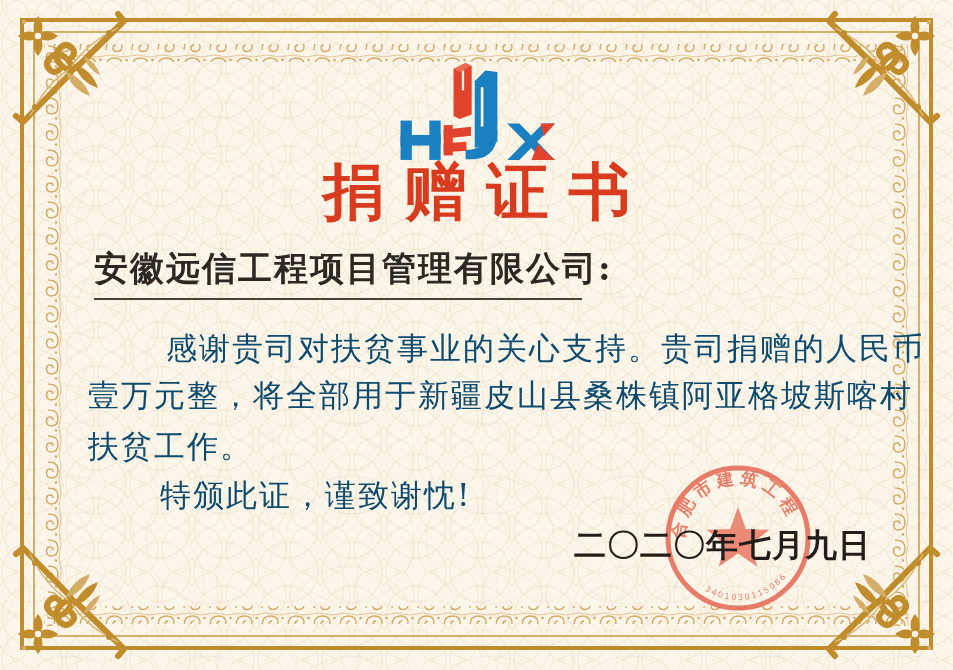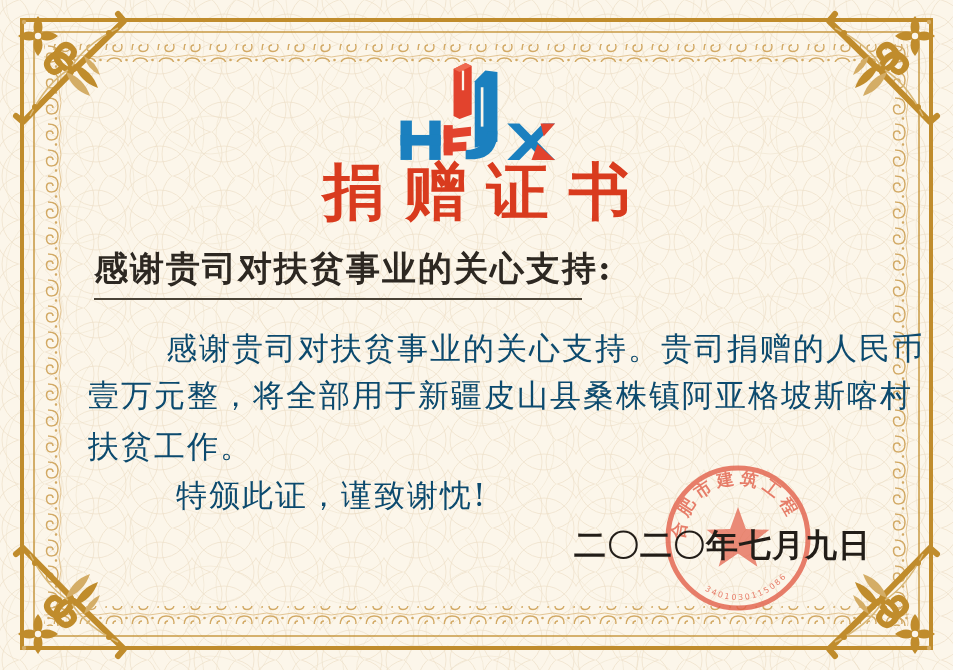--- a/index.html
+++ b/index.html
@@ -25,21 +25,21 @@
     font-size:34px;font-weight:bold;color:#2d2822;letter-spacing:2px;
   }
   .recipient-underline{
     position:absolute;left:94px;top:298px;width:488px;height:0;
     border-top:2px solid #494236;
   }
   .body-line{position:absolute;font-size:31px;color:#0c4a6e;letter-spacing:2px;line-height:1;}
   .bl1{left:166px;top:333px;}
   .bl2{left:88px;top:382px;font-family:Liberation Mono, monospace;}
   .bl3{left:88px;top:431px;}
-  .bl4{left:176px;top:480px;}
+  .bl4{left:160px;top:480px;}
   .date-line{
     position:absolute;left:574px;top:524px;
     font-size:32px;font-weight:bold;color:#221d18;letter-spacing:1px;
   }
 </style>
 </head>
 <body>
 
 <div class="page">
 
@@ -162,21 +162,21 @@
           <polygon points="147,84 163,84 210,132 194,132" fill="#1b80bf"></polygon>
           <polygon points="194,84 210,84 163,132 147,132" fill="#1b80bf"></polygon>
           <polygon points="191,84 210,84 195,101" fill="#e2432d"></polygon>
           <polygon points="187,111 210,132 179,132" fill="#e2432d"></polygon>
         </g>
       </svg>
     </div>
 
     <div class="cert-title">捐赠证书</div>
 
-    <div class="recipient">感谢贵司对扶贫事业的关心支持:</div>
+    <div class="recipient">安徽远信工程项目管理有限公司:</div>
     <div class="recipient-underline"></div>
 
     <div class="body-line bl1">感谢贵司对扶贫事业的关心支持。贵司捐赠的人民币</div>
     <div class="body-line bl2">壹万元整，将全部用于新疆皮山县桑株镇阿亚格坡斯喀村</div>
     <div class="body-line bl3">扶贫工作。</div>
     <div class="body-line bl4">特颁此证，谨致谢忱!</div>
 
     <div class="date-line">二〇二〇年七月九日</div>
   </div>
 

